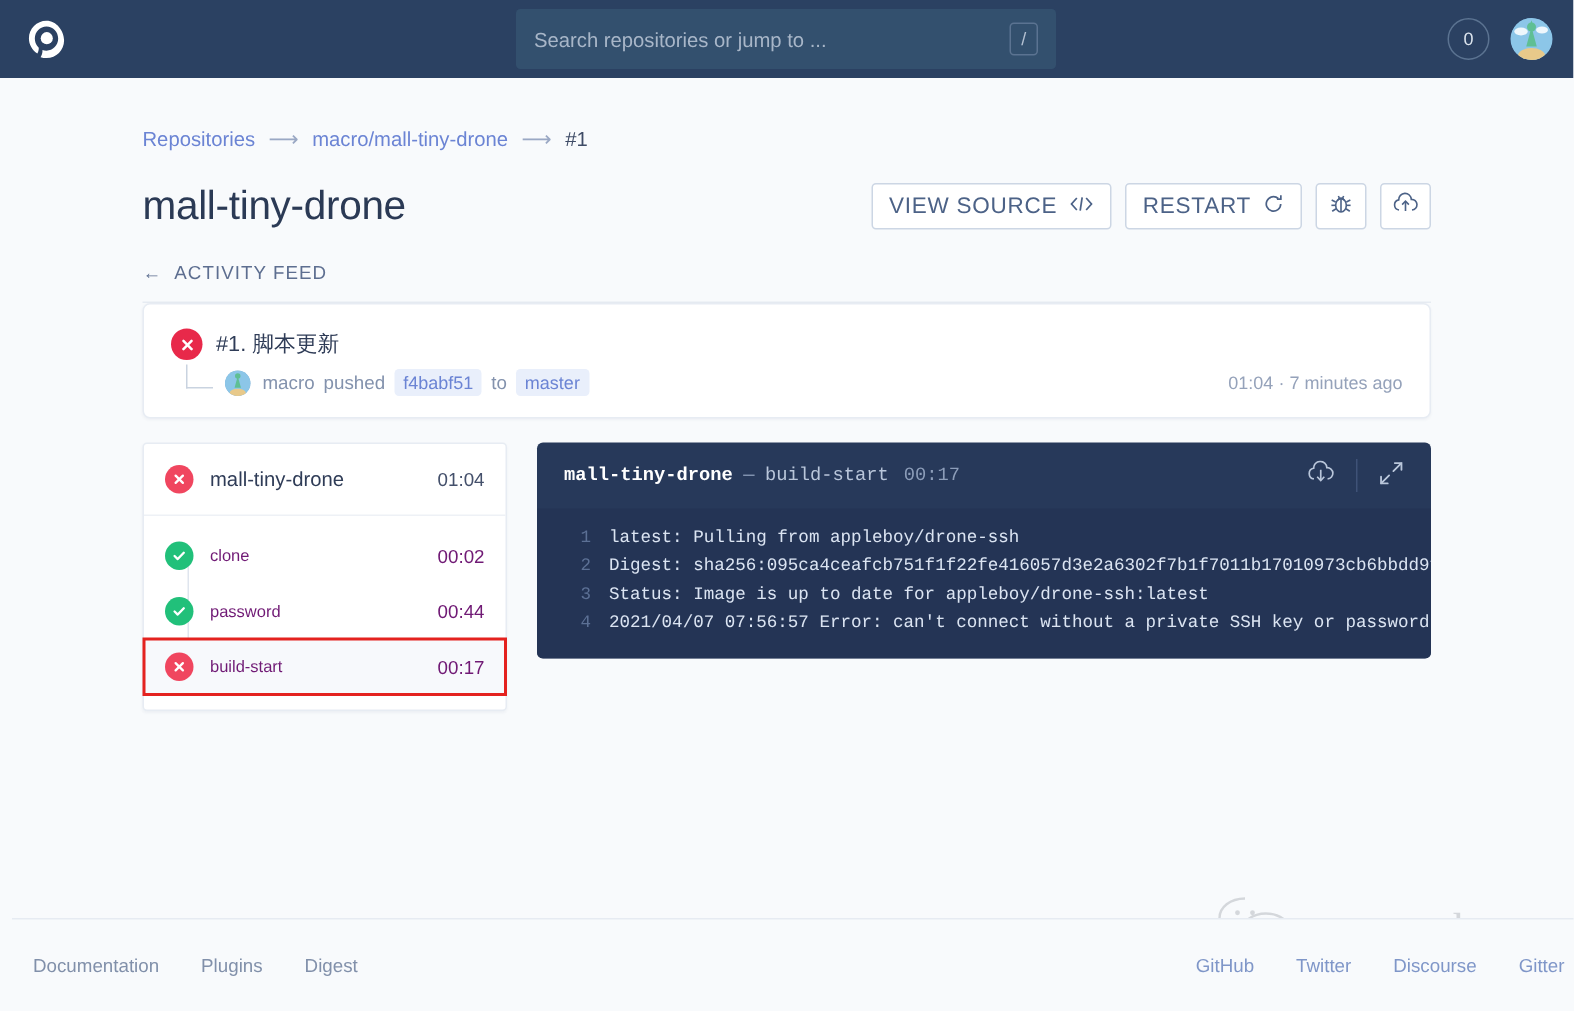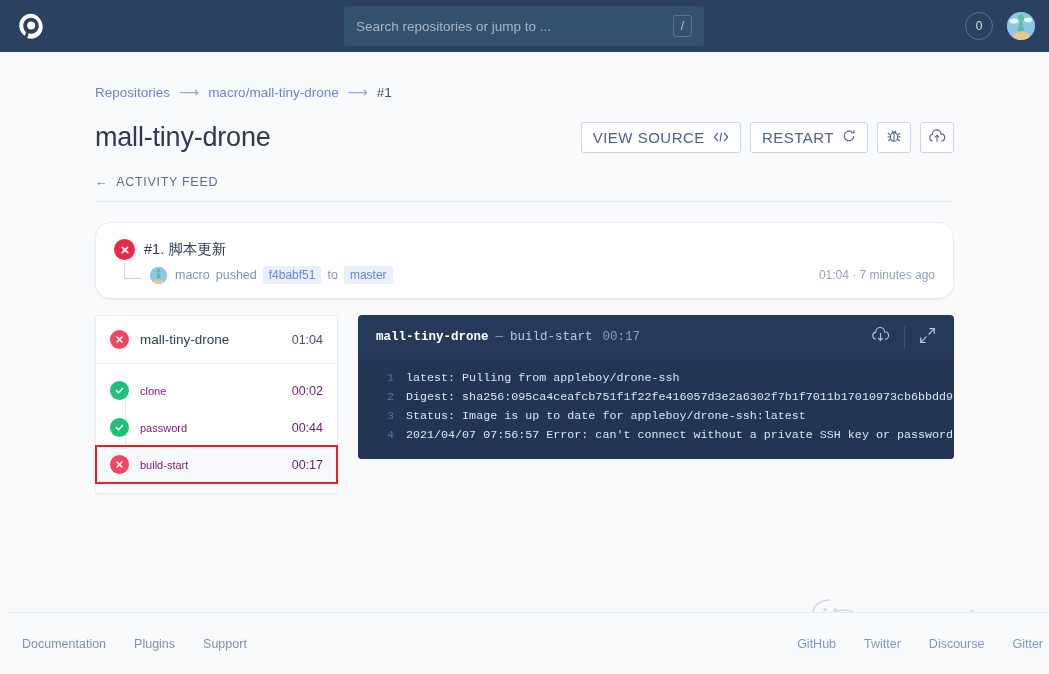--- a/index.html
+++ b/index.html
@@ -44,22 +44,22 @@
   .btn { height: 31px; border: 1px solid #ccd6e4; border-radius: 3px; background: #fff;
     color: #4c6287; font-size: 15px; letter-spacing: 0.5px; display: flex;
     align-items: center; gap: 8px; padding: 0 11px; cursor: pointer; }
   .btn.icoonly { width: 34px; padding: 0; justify-content: center; }
 
   .feedlink { margin-top: 22px; font-size: 12.5px; color: #5d6e90; letter-spacing: 0.7px;
     display: flex; align-items: center; gap: 8px; cursor: pointer; }
   .hr { border-top: 1px solid #e6ebf2; margin-top: 12px; }
 
   
-  .buildcard { margin-top: 20px; background: #fff; border: 1px solid #e7ecf3;
-    border-radius: 15px; box-shadow: 0 1px 2px rgba(40,60,90,0.05); padding: 16px 18px 14px; position: relative; }
+  .buildcard { background: #fff; border: 1px solid #e7ecf3;
+    border-radius: 5px; box-shadow: 0 1px 2px rgba(40,60,90,0.05); padding: 16px 18px 14px; position: relative; }
   .bc-row1 { display: flex; align-items: center; gap: 9px; }
   .bc-title { font-size: 14.5px; color: #2f3c57; }
   .bc-row2 { display: flex; align-items: center; margin-top: 6px; padding-left: 10px; }
   .treeline { width: 18px; height: 16px; border-left: 1px solid #c9d3e0;
     border-bottom: 1px solid #c9d3e0; margin-right: 8px; margin-top: -8px; }
   .sm-avatar { width: 17px; height: 17px; border-radius: 50%; overflow: hidden;
     background: #7fb2d8; margin-right: 8px; }
   .bc-meta { font-size: 12.5px; color: #8392ad; display: flex; align-items: center; gap: 6px; }
   .chip { background: #e9effb; color: #6b84d4; border-radius: 3px; padding: 2px 6px; font-size: 12px; }
   .bc-time { margin-left: auto; font-size: 12px; color: #95a2ba; }
@@ -360,21 +360,21 @@
         <circle cx="39" cy="23.5" r="1.5" fill="#9aa0a8" stroke="none"></circle>
       </svg>
     </span>
     <span class="wm-text">macrozheng</span>
   </div>
 
   <div class="footer">
     <div class="f-links">
       <span>Documentation</span>
       <span>Plugins</span>
-      <span>Support</span>
+      <span>Digest</span>
     </div>
     <div class="f-right">
       <span>GitHub</span>
       <span>Twitter</span>
       <span>Discourse</span>
       <span>Gitter</span>
     </div>
   </div>
 
 </div>

